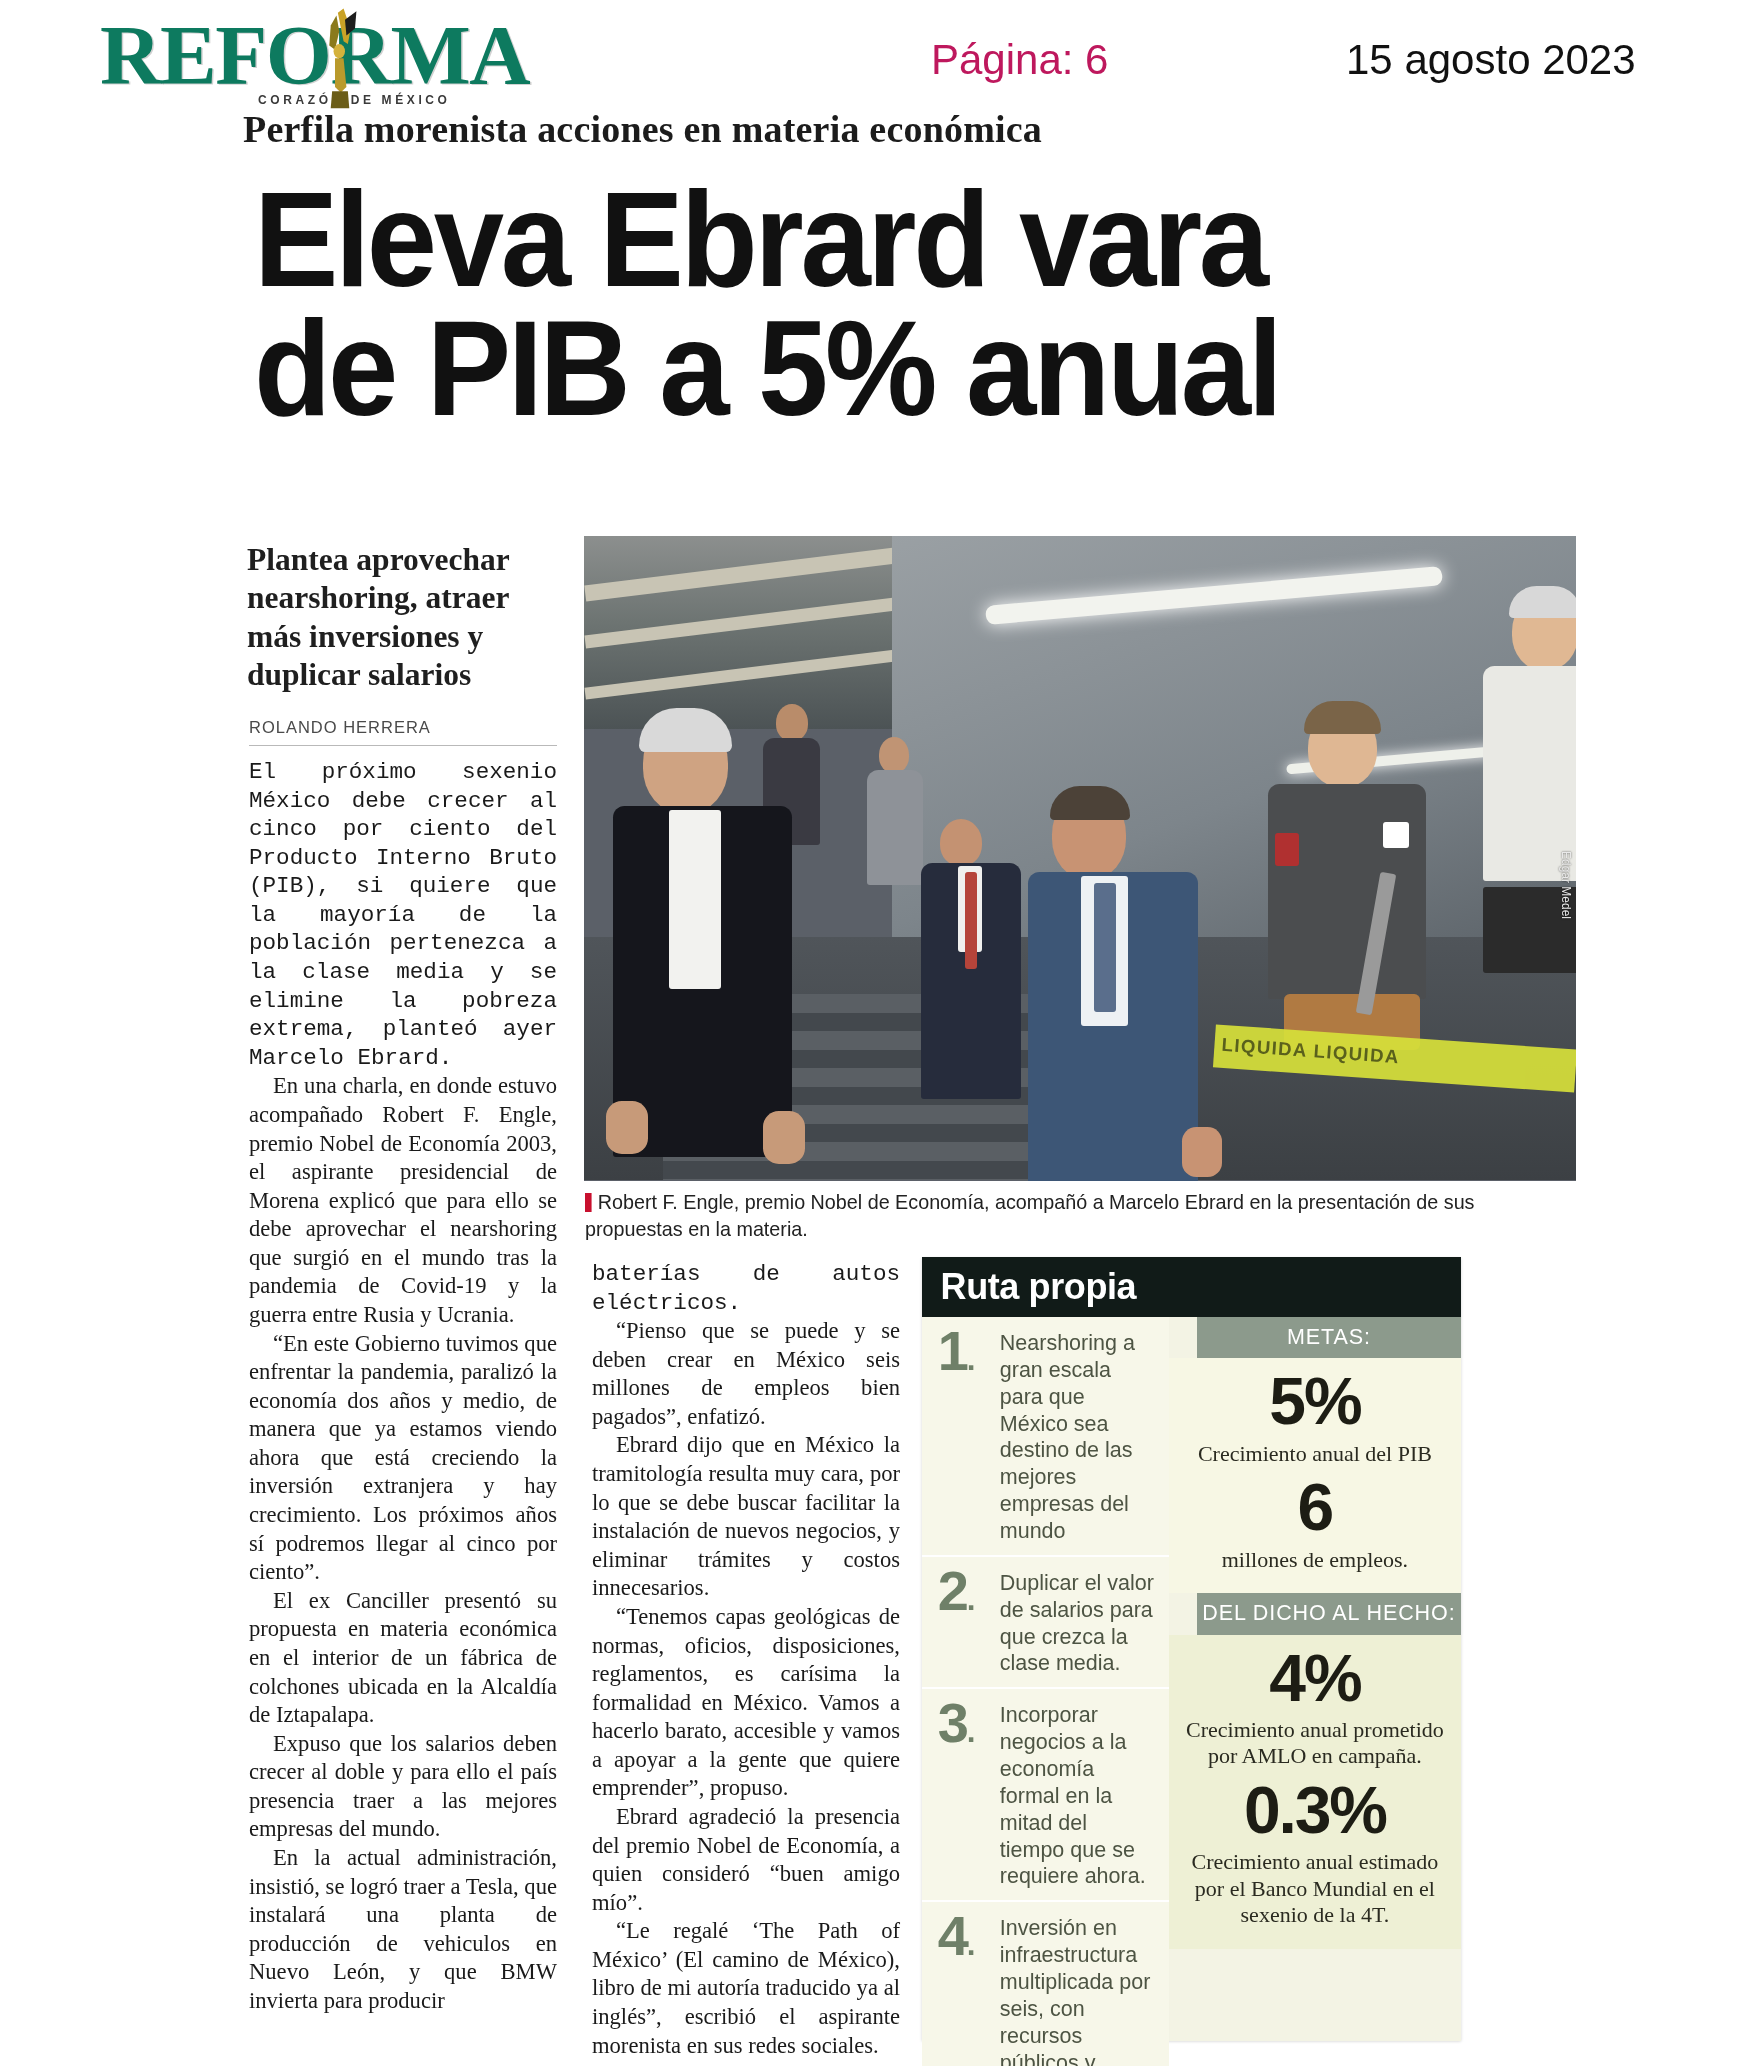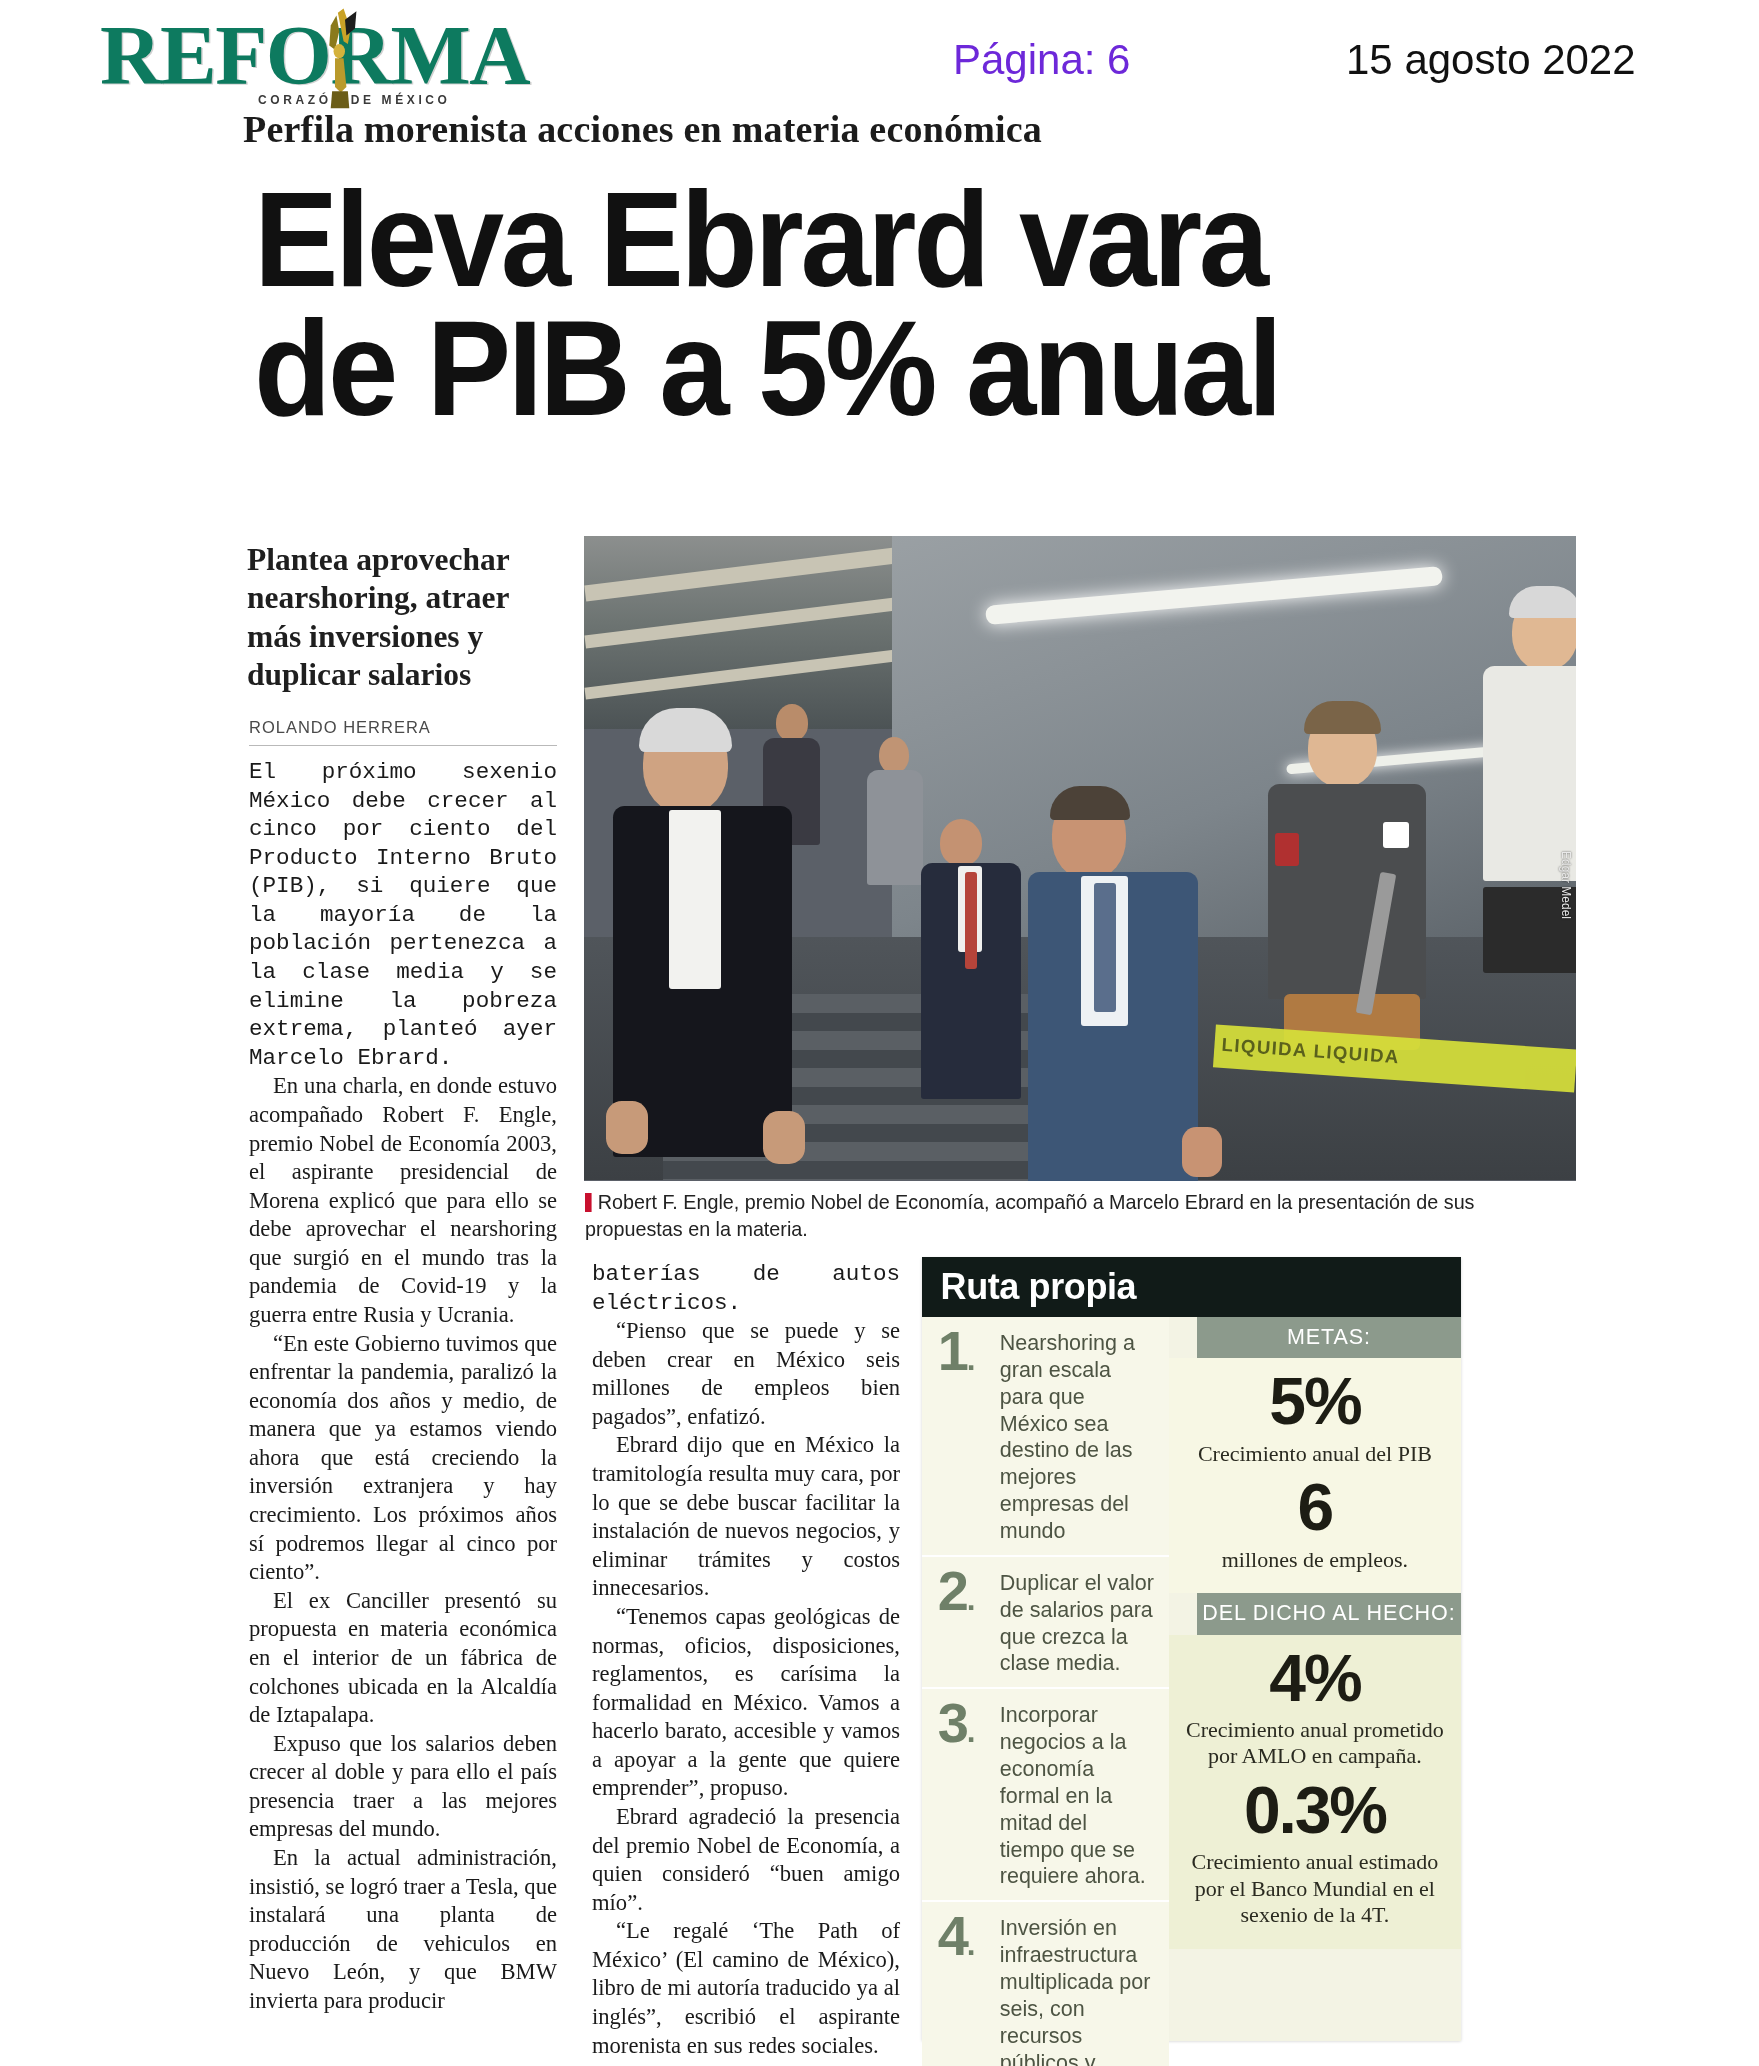--- a/index.html
+++ b/index.html
@@ -45,24 +45,24 @@
     font-family: "Liberation Sans", sans-serif;
   }
   .logo-angel {
     position: absolute;
     left: 215px; top: -5.7px;
     width: 50px; height: 107px;
     z-index: 3;
   }
   .page-label {
     position: absolute;
-    left: 953px; top: 36px;
+    left: 931px; top: 36px;
     font-size: 42px;
     font-family: "Liberation Sans", sans-serif;
-    color: #6d28d9;
+    color: #be185d;
   }
   .date-label {
     position: absolute;
     left: 1346px; top: 36px;
     font-size: 42px;
     font-family: "Liberation Sans", sans-serif;
     color: #111;
   }
 
   
@@ -289,21 +289,21 @@
       <path d="M32 8 L40 2 L44 14 L50 30 L46 52 L40 48 Z" fill="#c9a227"></path>
       <path d="M30 12 L22 26 L20 54 L28 60 L34 34 Z" fill="#8a7a1c"></path>
       <ellipse cx="34" cy="62" rx="8" ry="10" fill="#d4b23c"></ellipse>
       <path d="M28 72 L40 72 L44 112 L36 120 L28 112 Z" fill="#b99a2c"></path>
       <path d="M24 118 L46 118 L48 142 L22 142 Z" fill="#6b5d18"></path>
       <path d="M42 18 L58 6 L56 30 L44 40 Z" fill="#1d1d1d"></path>
     </svg>
     <div class="logo-sub">CORAZÓN DE MÉXICO</div>
   </div>
   <div class="page-label">Página: 6</div>
-  <div class="date-label">15 agosto 2022</div>
+  <div class="date-label">15 agosto 2023</div>
 </div>
 
 <div class="kicker">Perfila morenista acciones en materia económica</div>
 
 <div class="headline">
   <div>Eleva Ebrard vara</div>
   <div>de PIB a 5% anual</div>
 </div>
 
 <div class="deck">Plantea aprovechar nearshoring, atraer más inversiones y duplicar salarios</div>

